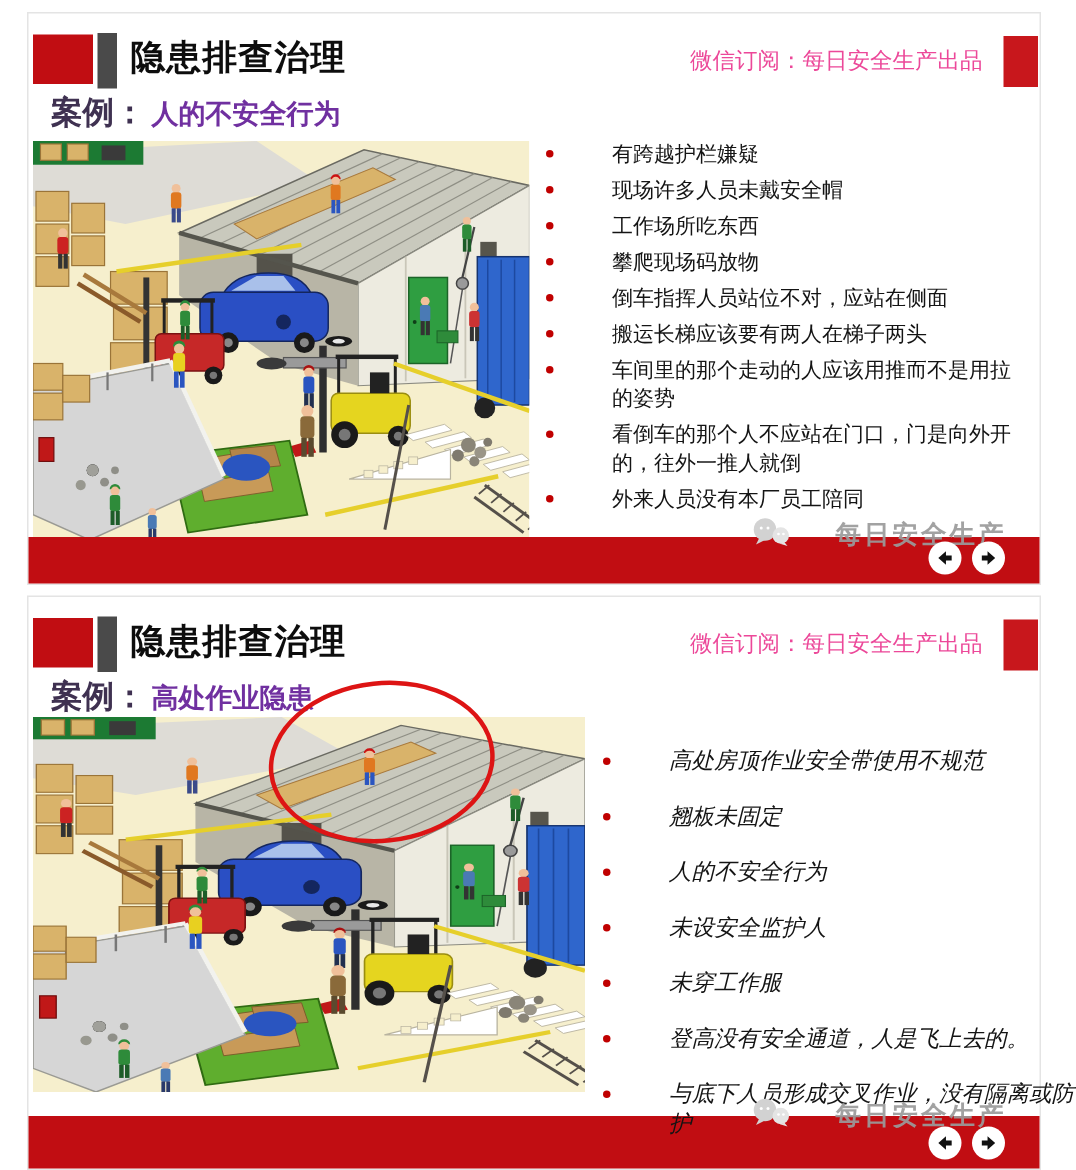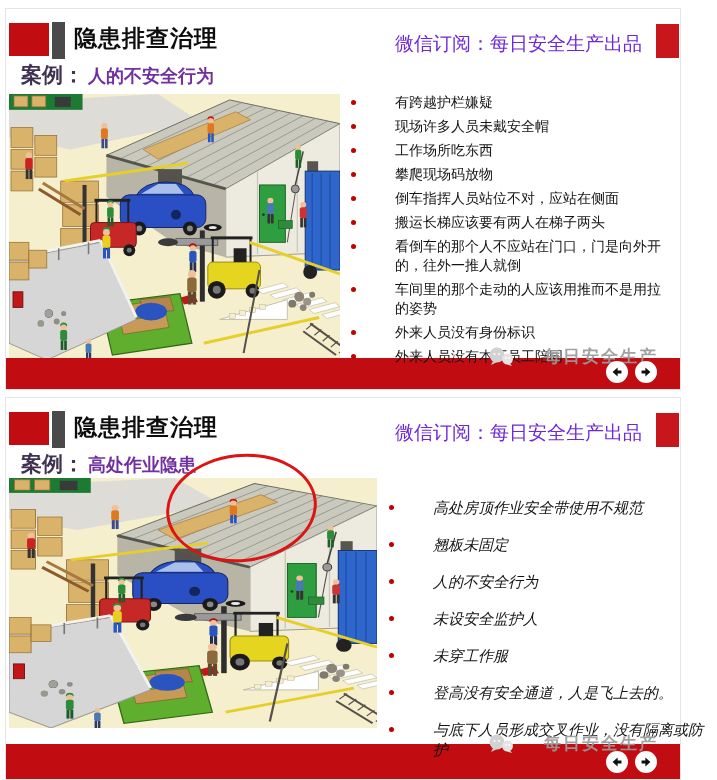--- a/index.html
+++ b/index.html
@@ -1,25 +1,25 @@
 <!DOCTYPE html>
 <html><head>
 <meta charset="utf-8">
 <style>
   html,body{margin:0;padding:0;width:717px;height:780px;background:#ffffff;overflow:hidden;
     font-family:"Liberation Sans","DejaVu Sans",sans-serif;}
-  .slide{position:absolute;left:5px;width:676px;background:#fff;border:1px solid #e4e4e4;box-sizing:border-box;}
+  .slide{position:absolute;left:18px;width:676px;background:#fff;border:1px solid #e4e4e4;box-sizing:border-box;}
   #slide-1{top:8px;height:382px;}
   #slide-2{top:397px;height:383px;}
 
   
   .hdr-red{position:absolute;left:3px;top:14px;width:40px;height:33px;background:#c10d12;}
   .hdr-gray{position:absolute;left:46px;top:13px;width:13px;height:37px;background:#4a4a4a;}
   .slide-title{position:absolute;left:68px;top:14px;margin:0;font-size:23px;font-weight:700;color:#0d0d0d;letter-spacing:1px;}
-  .subscription{position:absolute;right:38px;top:22px;font-size:19px;color:#6d28d9;white-space:nowrap;margin-left:24px;}
+  .subscription{position:absolute;right:38px;top:22px;font-size:15px;color:#ec4899;white-space:nowrap;margin-left:24px;}
   .hdr-red-right{position:absolute;right:1px;top:15px;width:23px;height:34px;background:#c8171c;}
 
   
   .case-row{position:absolute;left:15px;top:52px;white-space:nowrap;}
   .case-label{font-size:21px;font-weight:700;color:#3f3151;}
   .case-title{font-size:18px;font-weight:700;color:#7030a0;margin-left:4px;}
 
   
   .illustration{position:absolute;left:3px;z-index:1;overflow:hidden;}
   #slide-1 .illustration{top:85px;width:331px;height:266px;}
@@ -39,21 +39,21 @@
   #slide-2 .bullets li{margin-bottom:17px;}
   .bullet-dot{flex:0 0 5px;width:5px;height:5px;border-radius:50%;background:#c00000;margin-top:7px;margin-right:19px;}
   .bullet-text{font-size:14px;line-height:19px;color:#141414;margin-left:20px;}
   #slide-1 .bullet-text{width:296px;font-size:14px;line-height:19px;}
   #slide-2 .bullet-text{width:292px;font-size:15px;line-height:20px;font-style:italic;}
 
   
   .slide-footer{position:absolute;left:0;right:0;bottom:0;background:#c10d12;z-index:2;}
   #slide-1 .slide-footer{height:31px;}
   #slide-2 .slide-footer{height:35px;}
-  .watermark{position:absolute;right:22px;display:flex;align-items:center;z-index:4;gap:24px;}
+  .watermark{position:absolute;right:22px;display:flex;align-items:flex-start;z-index:4;gap:24px;}
   #slide-1 .watermark{bottom:21px;}
   #slide-2 .watermark{bottom:24px;}
   .wm-icon{margin-right:6px;display:inline-flex;}
   .wm-text{font-size:17px;font-weight:600;color:#9b9b9b;letter-spacing:2px;opacity:.92;}
   .nav-arrows{position:absolute;right:23px;bottom:6px;display:flex;gap:7px;z-index:4;}
   .nav-btn{width:22px;height:22px;border-radius:50%;background:#ffffff;border:none;padding:0;
     display:flex;align-items:center;justify-content:center;cursor:pointer;}
   .nav-btn svg{display:block;}
 </style>
 </head>
@@ -313,29 +313,25 @@
     <li>
         <span class="bullet-dot"></span>
         <span class="bullet-text">倒车指挥人员站位不对，应站在侧面</span>
       </li>
     <li>
         <span class="bullet-dot"></span>
         <span class="bullet-text">搬运长梯应该要有两人在梯子两头</span>
       </li>
     <li>
         <span class="bullet-dot"></span>
+        <span class="bullet-text">车间里的那个走动的人应该用推而不是用拉的姿势</span>
+      </li>
+    <li>
+        <span class="bullet-dot"></span>
         <span class="bullet-text">看倒车的那个人不应站在门口，门是向外开的，往外一推人就倒</span>
-      </li>
-    <li>
-        <span class="bullet-dot"></span>
-        <span class="bullet-text">车间里的那个走动的人应该用推而不是用拉的姿势</span>
-      </li>
-    <li>
-        <span class="bullet-dot"></span>
-        <span class="bullet-text">外来人员没有身份标识</span>
       </li>
     <li>
         <span class="bullet-dot"></span>
         <span class="bullet-text">外来人员没有本厂员工陪同</span>
       </li>
   </ul>
 
   <footer class="slide-footer"></footer>
   <div class="watermark">
     <span class="wm-icon">

